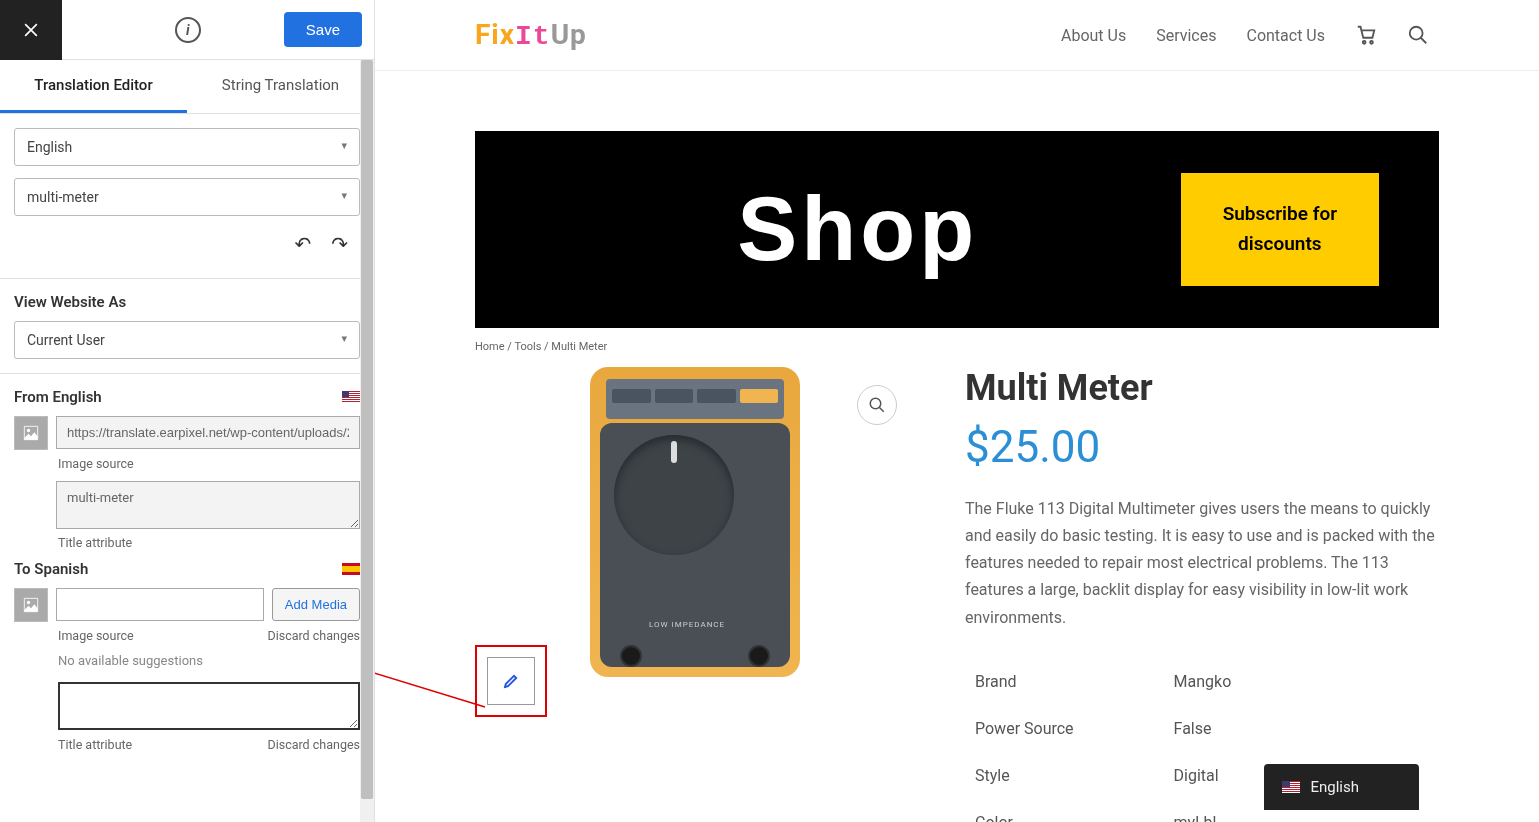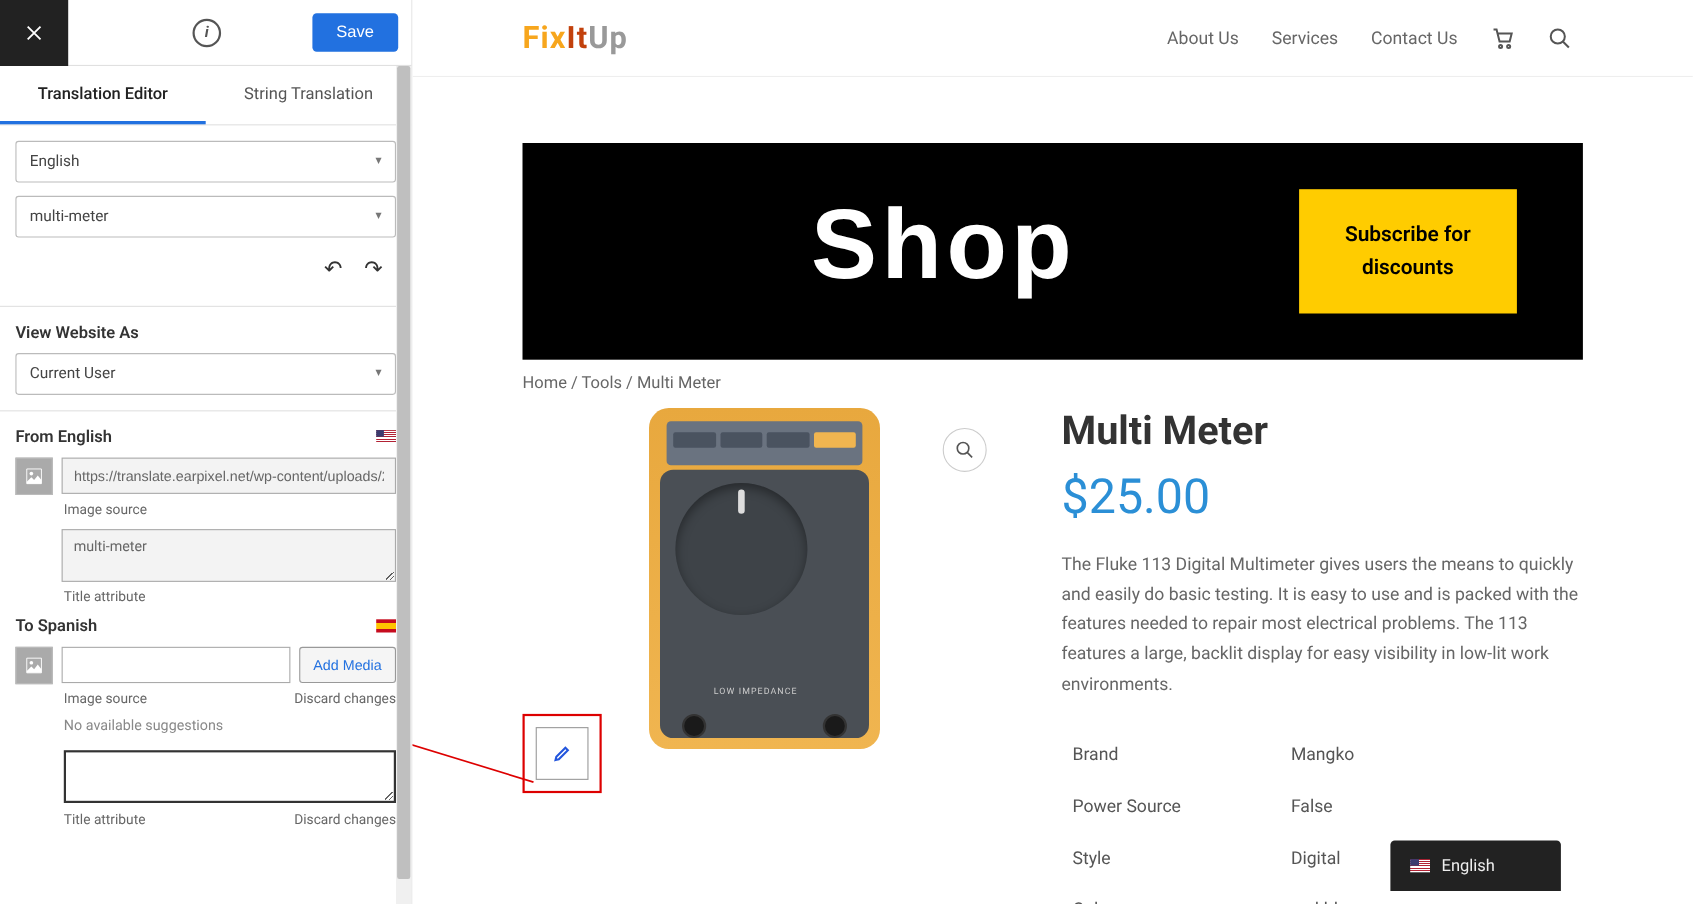--- a/index.html
+++ b/index.html
@@ -37,29 +37,29 @@
 .add-media { border: 1px solid #999; background: #f5f5f5; padding: 8px 12px; font-size: 13px; color: #2271e0; border-radius: 3px; cursor: pointer; }
 .suggest { color: #888; font-size: 13px; margin: 8px 0 14px 44px; }
 .title-area { width: calc(100% - 44px); margin-left: 44px; border: 2px solid #333; padding: 10px; height: 48px; font-family: inherit; font-size: 14px; resize: both; }
 .scroll-track { position: absolute; right: 0; top: 60px; bottom: 0; width: 14px; background: #f0f0f0; }
 .scroll-thumb { position: absolute; left: 1px; right: 1px; top: 0; height: 97%; background: #bfbfbf; border-radius: 2px; }
 
 .preview { flex: 1; background: #fff; overflow: hidden; position: relative; }
 .site-header { display: flex; align-items: center; justify-content: space-between; padding: 18px 110px 18px 100px; border-bottom: 1px solid #eee; }
 .logo { font-size: 28px; font-weight: 700; letter-spacing: 1px; }
 .logo .f { color: #f7a61d; }
-.logo .it { color: #c2410c; }
+.logo .it { color: #ec4899; font-family: Liberation Mono, monospace; }
 .logo .up { color: #999; }
 .nav { display: flex; align-items: center; gap: 30px; }
 .nav a { color: #666; text-decoration: none; font-size: 16px; }
 .cart-icon, .search-icon-top { width: 22px; height: 22px; display: inline-flex; color: #555; }
-.hero { margin: 60px 100px 0; background: #000; color: #fff; display: flex; justify-content: space-between; padding: 42px 60px; }
+.hero { margin: 60px 100px 0; background: #000; color: #fff; display: flex; align-items: center; justify-content: space-between; padding: 42px 60px; }
 .hero h1 { font-size: 90px; font-weight: 800; letter-spacing: 4px; font-family: Impact, 'Arial Black', sans-serif; flex: 1; text-align: center; }
 .sub-btn { background: #ffcc00; color: #000; padding: 26px 42px; font-size: 19px; font-weight: 600; text-align: center; line-height: 1.6; }
-.breadcrumb { margin: 12px 100px 0; color: #666; font-size: 15px; }
+.breadcrumb { margin: 12px 100px 0; color: #666; font-size: 11px; }
 .product { display: flex; margin: 14px 100px 0; gap: 50px; }
 .p-image { width: 440px; height: 320px; position: relative; display: flex; align-items: flex-start; justify-content: center; }
 .meter-body { width: 210px; height: 310px; background: linear-gradient(#e8a83e, #f0b550); border-radius: 18px; position: relative; margin-top: 0; }
 .meter-screen { position: absolute; top: 12px; left: 16px; right: 16px; height: 40px; background: #6a7380; border-radius: 4px; display: flex; gap: 4px; padding: 10px 6px; }
 .meter-screen span { flex: 1; background: #4a5360; border-radius: 2px; height: 14px; }
 .meter-screen span.y { background: #f0b550; }
 .meter-dial { position: absolute; top: 68px; left: 24px; width: 120px; height: 120px; background: #3e4348; border-radius: 50%; box-shadow: inset 0 4px 10px rgba(0,0,0,0.4); }
 .meter-dial::after { content: ""; position: absolute; left: 50%; top: 6px; width: 6px; height: 22px; background: #ddd; border-radius: 3px; transform: translateX(-50%); }
 .meter-dark { position: absolute; top: 56px; left: 10px; right: 10px; bottom: 10px; background: #4a4f55; border-radius: 12px; z-index: -0; }
 .meter-text { position: absolute; bottom: 48px; left: 0; right: 16px; text-align: center; color: #ccc; font-size: 8px; letter-spacing: 1px; }

